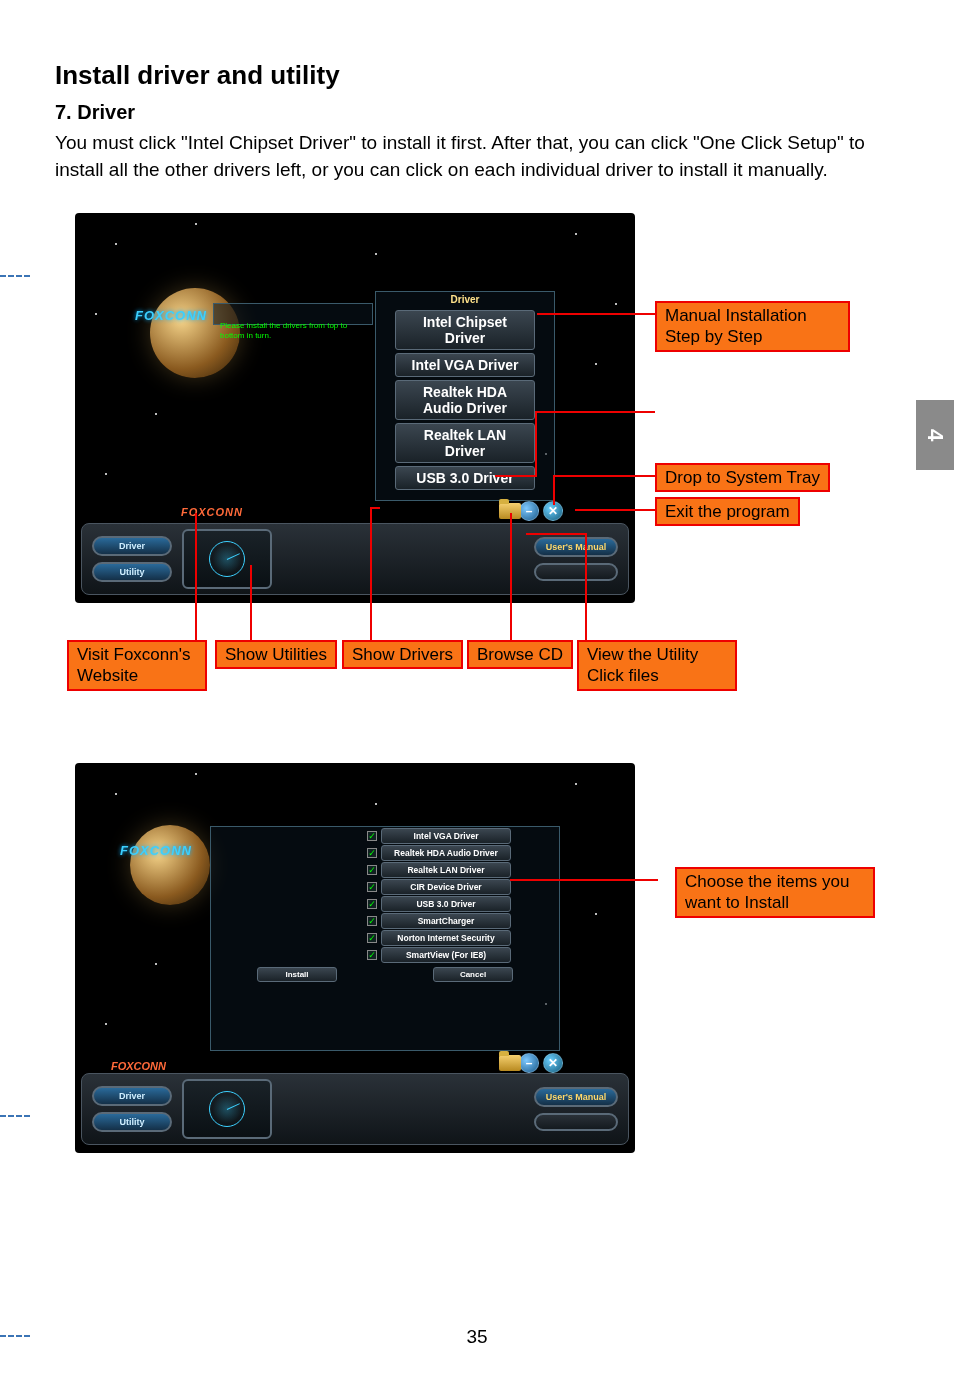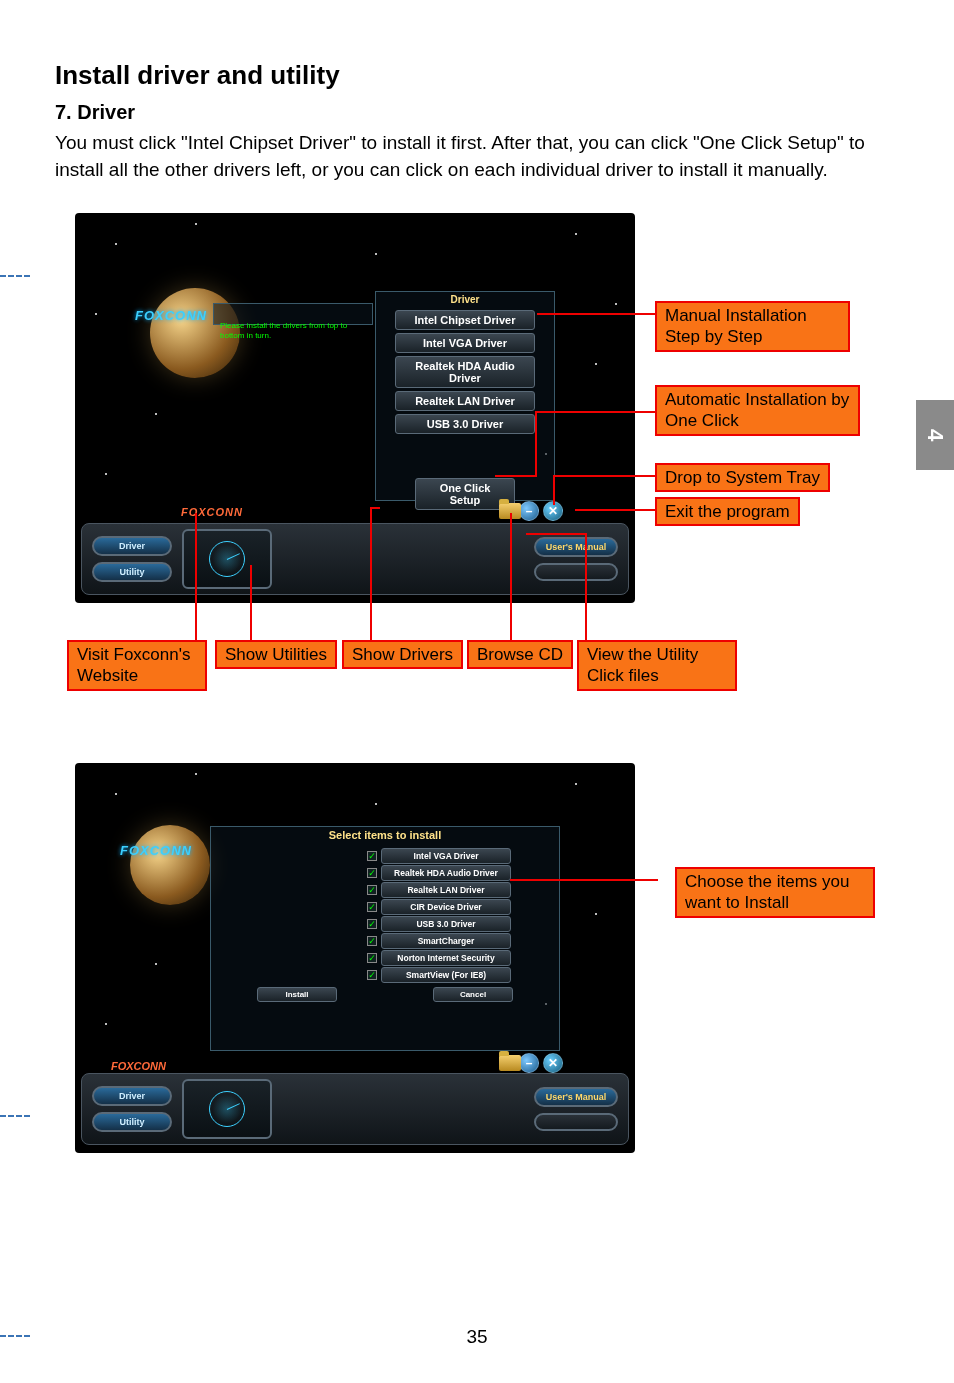--- a/index.html
+++ b/index.html
@@ -109,21 +109,21 @@
     color: #0f0;
     font-size: 8px;
     line-height: 1.2;
     margin-top: 15px;
   }
   .btn-metal {
     background: linear-gradient(#3b4650, #1a2228);
     border: 1px solid #5a6a78;
     border-radius: 3px;
     color: #fff;
-    font-size: 11px;
+    font-size: 14px;
     font-weight: bold;
     text-align: center;
     padding: 3px 10px;
     margin: 3px auto;
     display: block;
     width: 140px;
   }
   .btn-metal.small { width: 80px; font-size: 8px; padding: 2px 4px; }
 
   .bottom-bar {
@@ -313,21 +313,20 @@
           <div class="pill2">User's Manual</div>
           <div class="pill-empty"></div>
         </div>
       </div>
       <div class="folder-icon" style="right:114px;top:290px;"></div>
     </div>
 
     <div class="callout stack" style="left:580px;top:88px;width:195px;">Manual Installation Step by Step</div>
     <div class="line-red" style="left:462px;top:100px;width:118px;height:2px;"></div>
 
-    <div class="callout stack" style="left:580px;top:172px;width:205px;">Automatic Installation by One Click</div>
     <div class="line-red" style="left:460px;top:262px;width:2px;height:-0px;"></div>
     <div class="line-red" style="left:420px;top:262px;width:40px;height:2px;"></div>
     <div class="line-red" style="left:460px;top:198px;width:120px;height:2px;"></div>
     <div class="line-red" style="left:460px;top:198px;width:2px;height:66px;"></div>
 
     <div class="callout" style="left:580px;top:250px;">Drop to System Tray</div>
     <div class="line-red" style="left:480px;top:262px;width:100px;height:2px;"></div>
     <div class="line-red" style="left:478px;top:262px;width:2px;height:30px;"></div>
 
     <div class="callout" style="left:580px;top:284px;">Exit the program</div>
@@ -360,21 +359,20 @@
           <div class="star" style="left:500px;top:20px"></div>
         <div class="star" style="left:80px;top:200px"></div>
           <div class="star" style="left:30px;top:260px"></div>
         <div class="star" style="left:520px;top:150px"></div>
           <div class="star" style="left:470px;top:240px"></div>
       </div>
       <div class="planet" style="left:55px;top:62px;width:80px;height:80px;"></div>
       <div class="logo-foxconn" style="left:45px;top:80px;font-size:13px;">FOXCONN</div>
 
       <div class="panel" style="left:135px;top:63px;width:350px;height:225px;padding:0 6px 6px;">
-        <div class="sel-hdr">Select items to install</div>
         <div style="margin-left:150px;">
           <div class="list-row">
               <span class="check"></span>
               <span class="btn-list">Intel VGA Driver</span>
             </div>
           <div class="list-row">
               <span class="check"></span>
               <span class="btn-list">Realtek HDA Audio Driver</span>
             </div>
           <div class="list-row">

